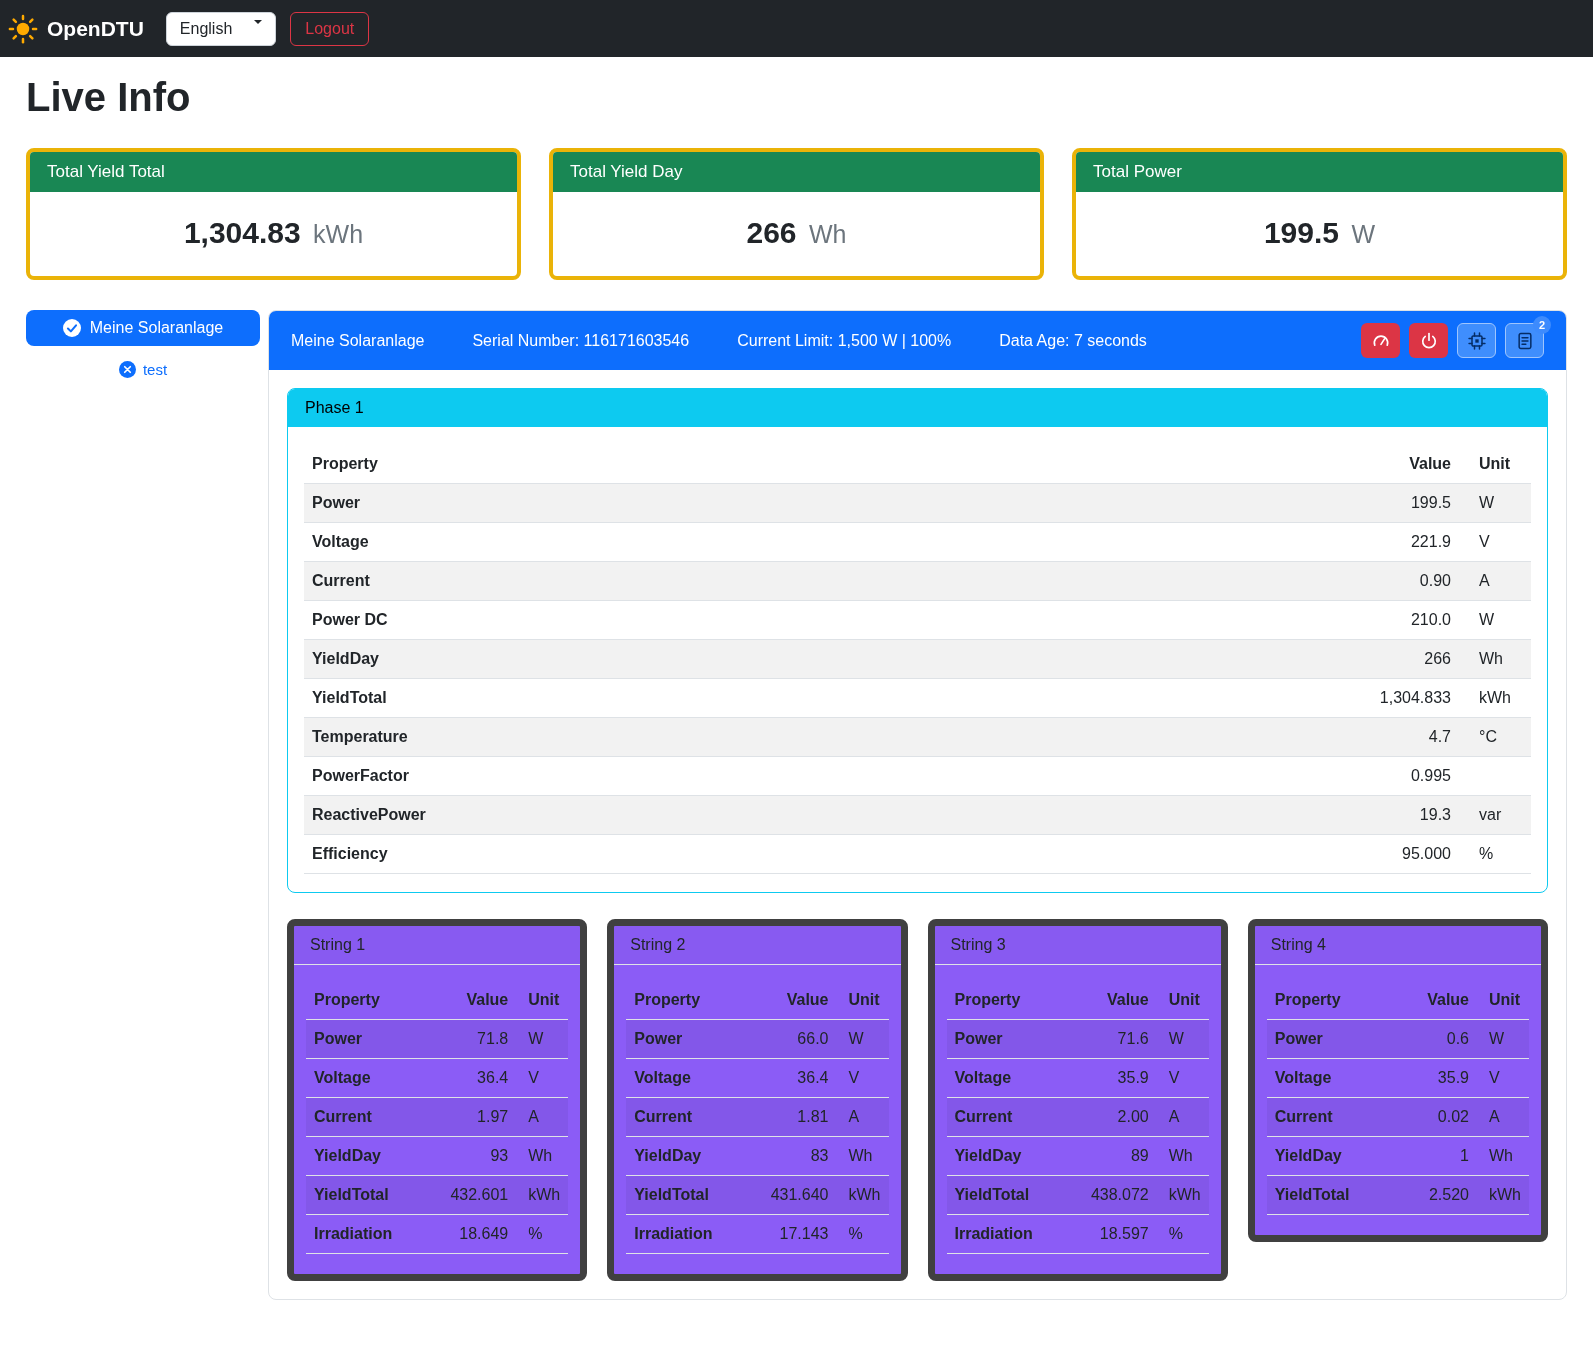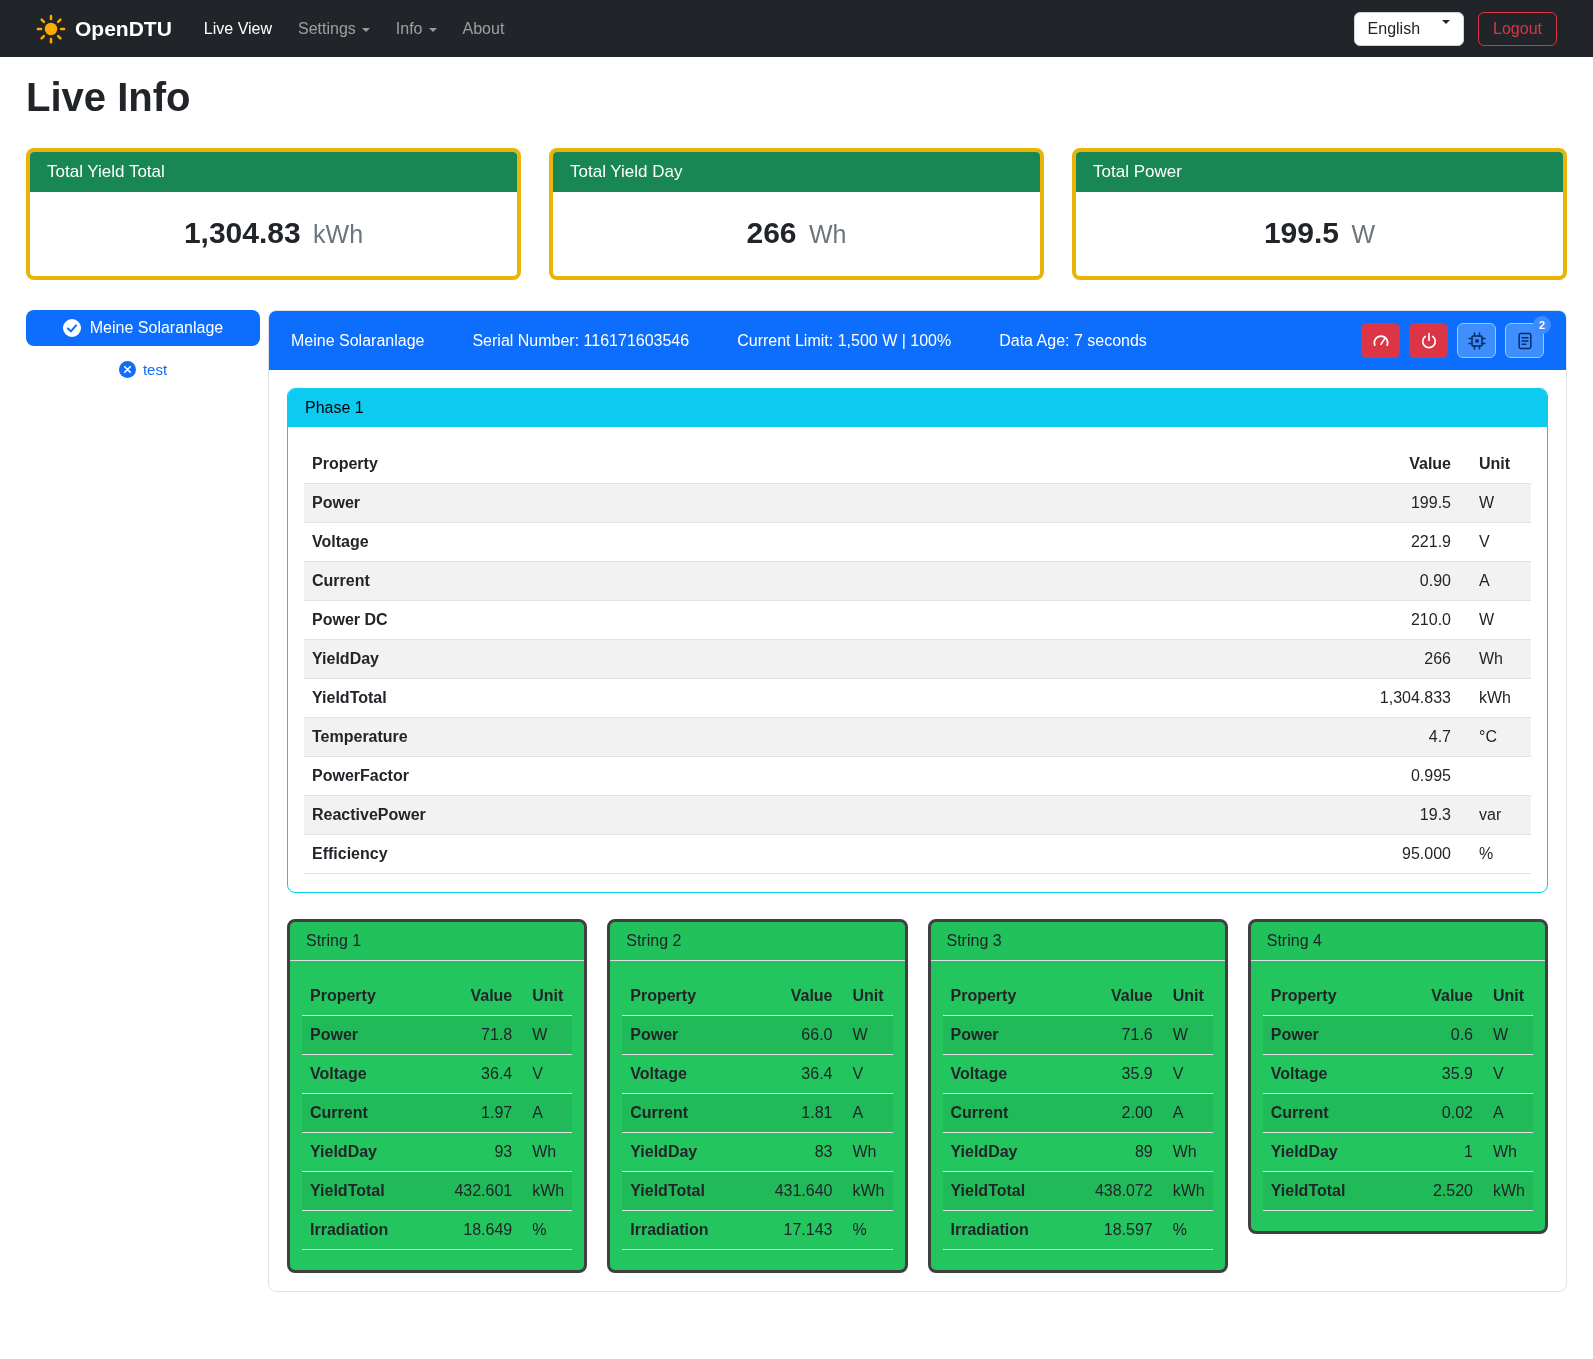--- a/index.html
+++ b/index.html
@@ -10,21 +10,21 @@
     color: #212529;
     font-size: 16px;
   }
 
   
   .navbar {
     background: #212529;
     height: 57px;
     display: flex;
     align-items: center;
-    padding: 0 36px;
+    padding: 0 8px;
   }
   .brand { display: flex; align-items: center; gap: 9px; color: #fff; font-size: 21px; font-weight: 700; margin-right: 22px; cursor: pointer; }
   .nav-links { display: flex; align-items: center; gap: 6px; flex: 1; }
   .nav-link { color: rgba(255,255,255,.55); font-size: 16px; padding: 8px 10px; cursor: pointer; white-space: nowrap; }
   .nav-link.active { color: #fff; }
   .caret { display: inline-block; margin-left: 6px; vertical-align: 2px; width: 0; height: 0; border-left: 4px solid transparent; border-right: 4px solid transparent; border-top: 4px solid currentColor; }
   .lang-select { background: #fff; border: 1px solid #ced4da; border-radius: 6px; padding: 7px 13px; font-size: 16px; color: #212529; display: flex; align-items: flex-start; gap: 22px; margin-right: 14px; cursor: pointer; }
   .lang-select .caret { border-top-color: #212529; margin-left: 0; }
   .logout-btn { background: transparent; border: 1px solid #dc3545; color: #dc3545; border-radius: 6px; padding: 7px 14px; font-size: 16px; cursor: pointer; font-family: inherit; }
 
@@ -66,21 +66,21 @@
   table.data-table { width: 100%; border-collapse: collapse; font-size: 16px; }
   .data-table th, .data-table td { padding: 10px 8px; text-align: left; border-bottom: 1px solid #dee2e6; color: #212529; }
   .data-table thead th { font-weight: 700; }
   .data-table th.col-prop { font-weight: 700; }
   .data-table .col-val { text-align: right; }
   .data-table .col-unit { width: 72px; padding-left: 20px; }
   .data-table tbody tr:nth-child(odd) { background: rgba(0,0,0,.05); }
 
   
   .strings-row { display: grid; grid-template-columns: repeat(4, 1fr); gap: 20px; align-items: start; }
-  .string-card { border: 3px solid #404040; border-radius: 8px; overflow: hidden; background: #22c55e; }
+  .string-card { border: 7px solid #404040; border-radius: 8px; overflow: hidden; background: #8b5cf6; }
   .string-header { background: rgba(0,0,0,.02); border-bottom: 1px solid #dee2e6; padding: 10px 16px; font-size: 16px; color: #212529; }
   .string-body { padding: 16px 12px 20px; }
   .string-body .data-table .col-unit { width: 52px; padding-left: 12px; }
 
   .icon-svg { display: block; }
 </style>
 </head>
 <body>
 
 <nav class="navbar">
@@ -94,26 +94,20 @@
           <line x1="1.5" y1="12" x2="4" y2="12"></line>
             <line x1="20" y1="12" x2="22.5" y2="12"></line>
           <line x1="4.5" y1="4.5" x2="6.3" y2="6.3"></line>
             <line x1="17.7" y1="17.7" x2="19.5" y2="19.5"></line>
           <line x1="4.5" y1="19.5" x2="6.3" y2="17.7"></line>
             <line x1="17.7" y1="6.3" x2="19.5" y2="4.5"></line>
         </g>
       </svg>
     </span>
     <span>OpenDTU</span>
-  </div>
-  <div class="nav-links">
-    <span class="nav-link active"><span>Live View</span></span>
-    <span class="nav-link"><span>Settings</span><span class="caret"></span></span>
-    <span class="nav-link"><span>Info</span><span class="caret"></span></span>
-    <span class="nav-link"><span>About</span></span>
   </div>
   <div class="lang-select">
     <span>English</span>
     <span class="caret"></span>
   </div>
   <button class="logout-btn">Logout</button>
 </nav>
 
 <div class="container">
 

